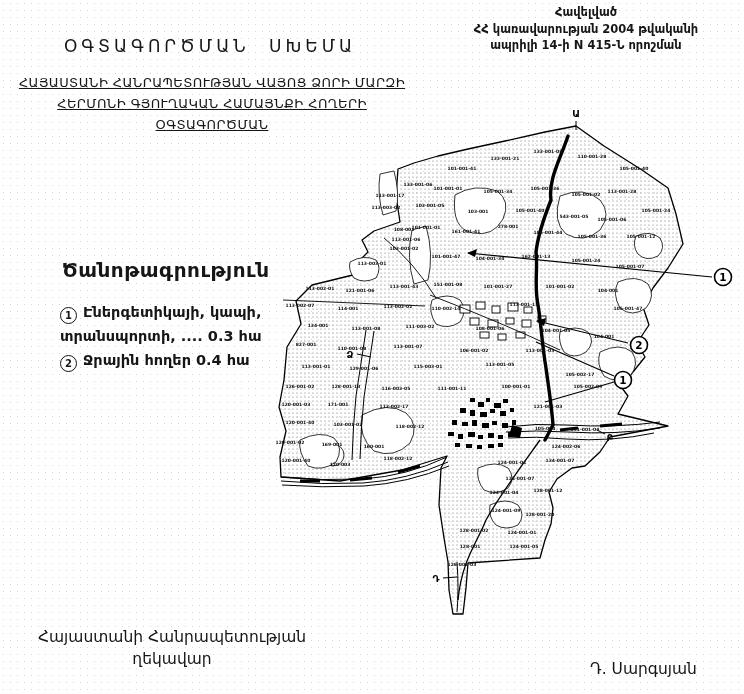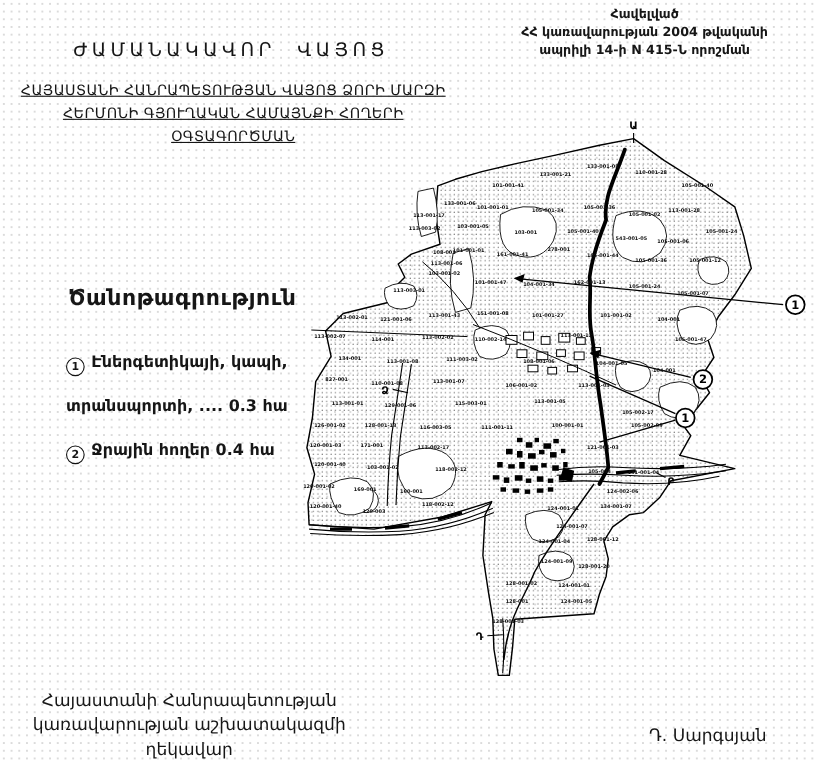--- a/index.html
+++ b/index.html
@@ -12,21 +12,21 @@
   }
   .abs{position:absolute;}
   .annex{left:430px;top:4px;width:312px;text-align:center;
     font-size:11.5px;font-weight:bold;line-height:1.45;}
   .doc-title{left:40px;top:36px;width:340px;text-align:center;
     font-size:17px;letter-spacing:4px;word-spacing:10px;}
   .subtitle{left:0;top:72px;width:424px;text-align:center;
     font-size:13px;line-height:1.62;letter-spacing:0.4px;text-decoration:underline;}
   .legend-heading{left:62px;top:258px;font-size:20px;font-weight:bold;letter-spacing:0.5px;}
   .legend{left:60px;top:302px;width:250px;font-size:14.5px;font-weight:bold;line-height:1.5;}
-  .legend .row{margin-bottom:2px;margin-top:18px;}
+  .legend .row{margin-bottom:2px;}
   .marker-circle{
     display:inline-flex;align-items:center;justify-content:center;
     width:15px;height:15px;border:1.6px solid #111;border-radius:50%;
     font-size:10px;font-weight:bold;margin-right:6px;vertical-align:-2px;background:#fff;
   }
   .legend .cont{margin-left:0px;}
   .footer-left{left:16px;top:626px;width:312px;text-align:center;
     font-size:15.5px;line-height:1.42;}
   .signature{left:578px;top:660px;font-size:15.5px;margin-left:12px;}
   svg text{font-family:"DejaVu Sans",sans-serif;}
@@ -299,21 +299,21 @@
       </g>
     </g>
 </svg>
 
 <div class="abs annex">
   <div>Հավելված</div>
   <div>ՀՀ կառավարության 2004 թվականի</div>
   <div>ապրիլի 14-ի N 415-Ն որոշման</div>
 </div>
 
-<div class="abs doc-title">ԺԱՄԱՆԱԿԱՎՈՐ ՎԱՅՈՑ</div>
+<div class="abs doc-title">ՕԳՏԱԳՈՐԾՄԱՆ ՍԽԵՄԱ</div>
 
 <div class="abs subtitle">
   <div>ՀԱՅԱՍՏԱՆԻ ՀԱՆՐԱՊԵՏՈՒԹՅԱՆ ՎԱՅՈՑ ՁՈՐԻ ՄԱՐԶԻ</div>
   <div>ՀԵՐՄՈՆԻ ԳՅՈՒՂԱԿԱՆ ՀԱՄԱՅՆՔԻ ՀՈՂԵՐԻ</div>
   <div>ՕԳՏԱԳՈՐԾՄԱՆ</div>
 </div>
 
 <div class="abs legend-heading">Ծանոթագրություն</div>
 
 <div class="abs legend">
@@ -321,17 +321,16 @@
     <span class="marker-circle">1</span><span>Էներգետիկայի, կապի,</span>
   </div>
   <div class="row cont">տրանսպորտի,  .... 0.3  հա</div>
   <div class="row">
     <span class="marker-circle">2</span><span>Ջրային հողեր 0.4 հա</span>
   </div>
 </div>
 
 <div class="abs footer-left">
   <div>Հայաստանի Հանրապետության</div>
-  <div>կառավարության աշխատակազմի</div>
   <div>ղեկավար</div>
 </div>
 
 <div class="abs signature">Դ. Սարգսյան</div>
 
 </body></html>

